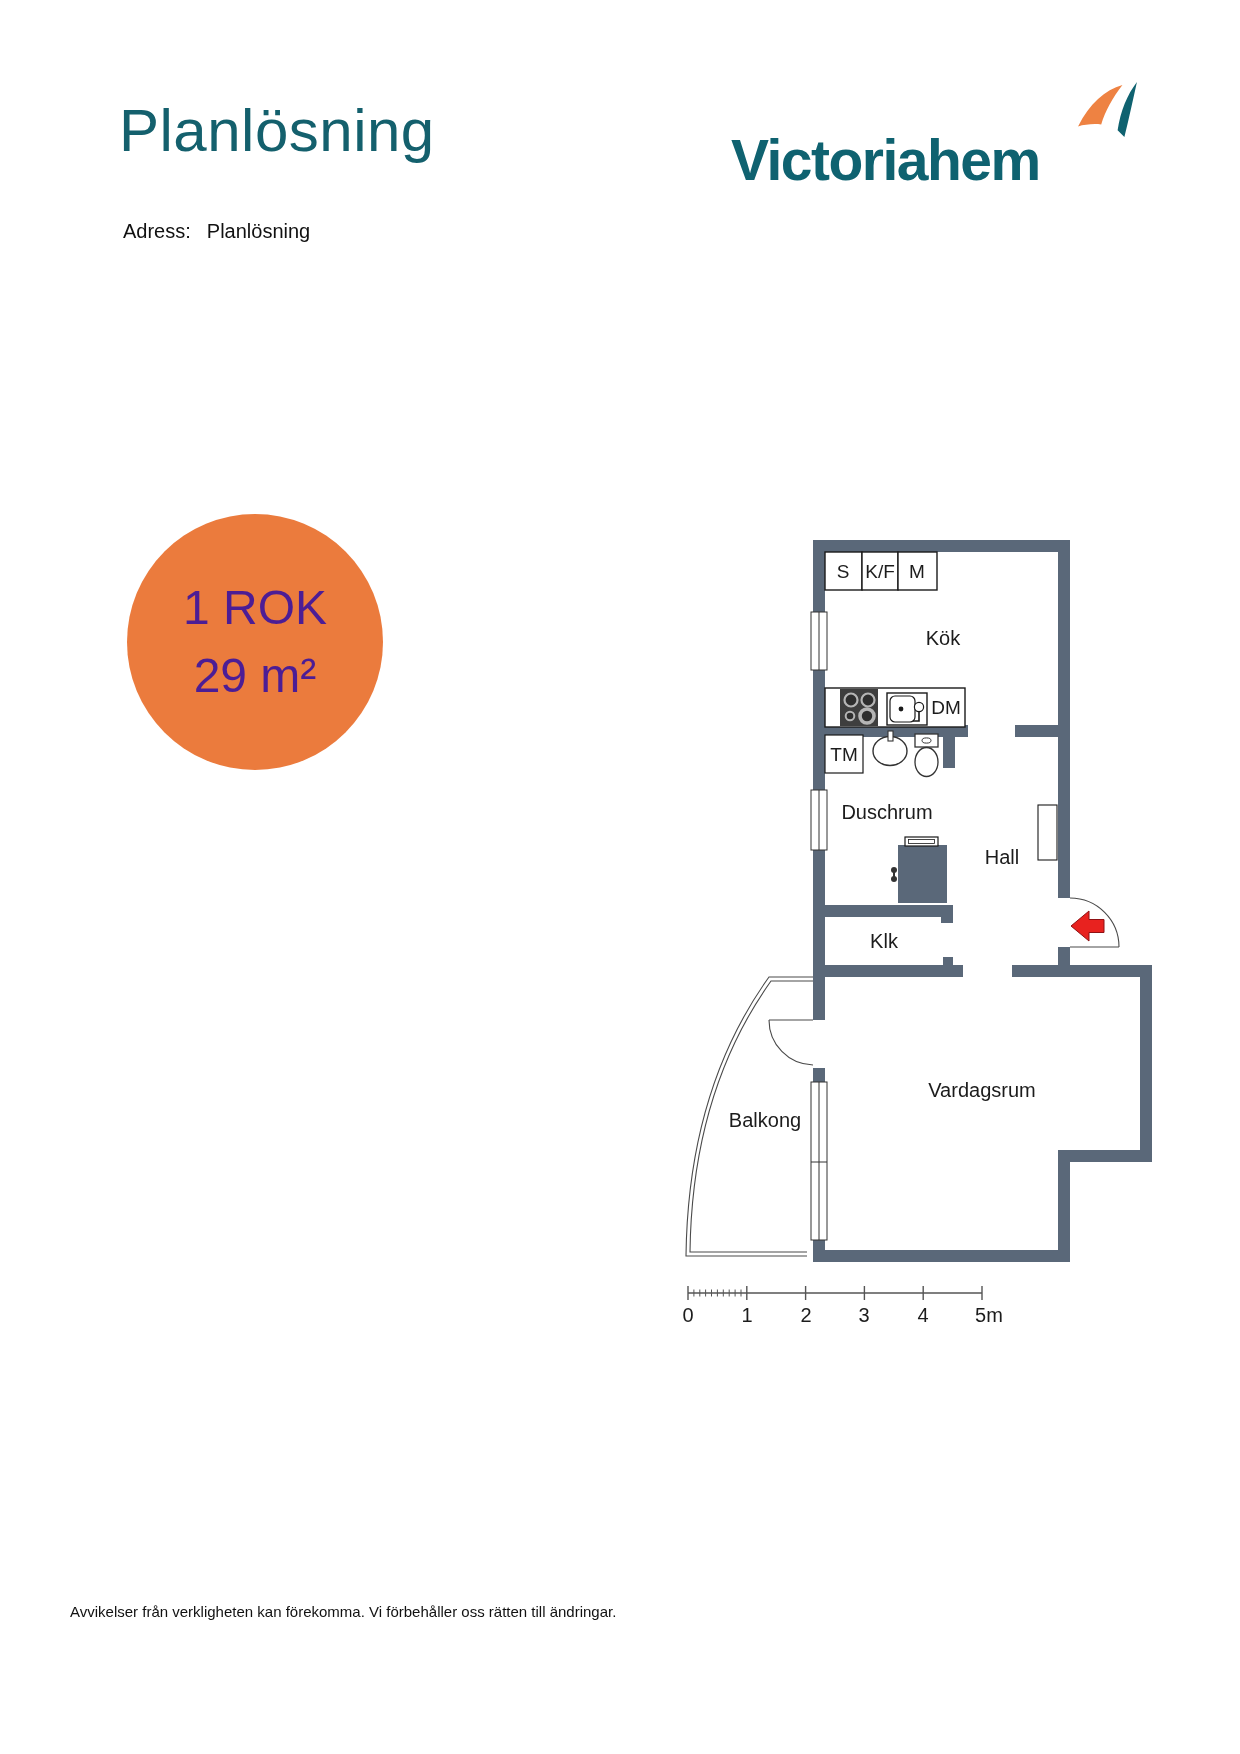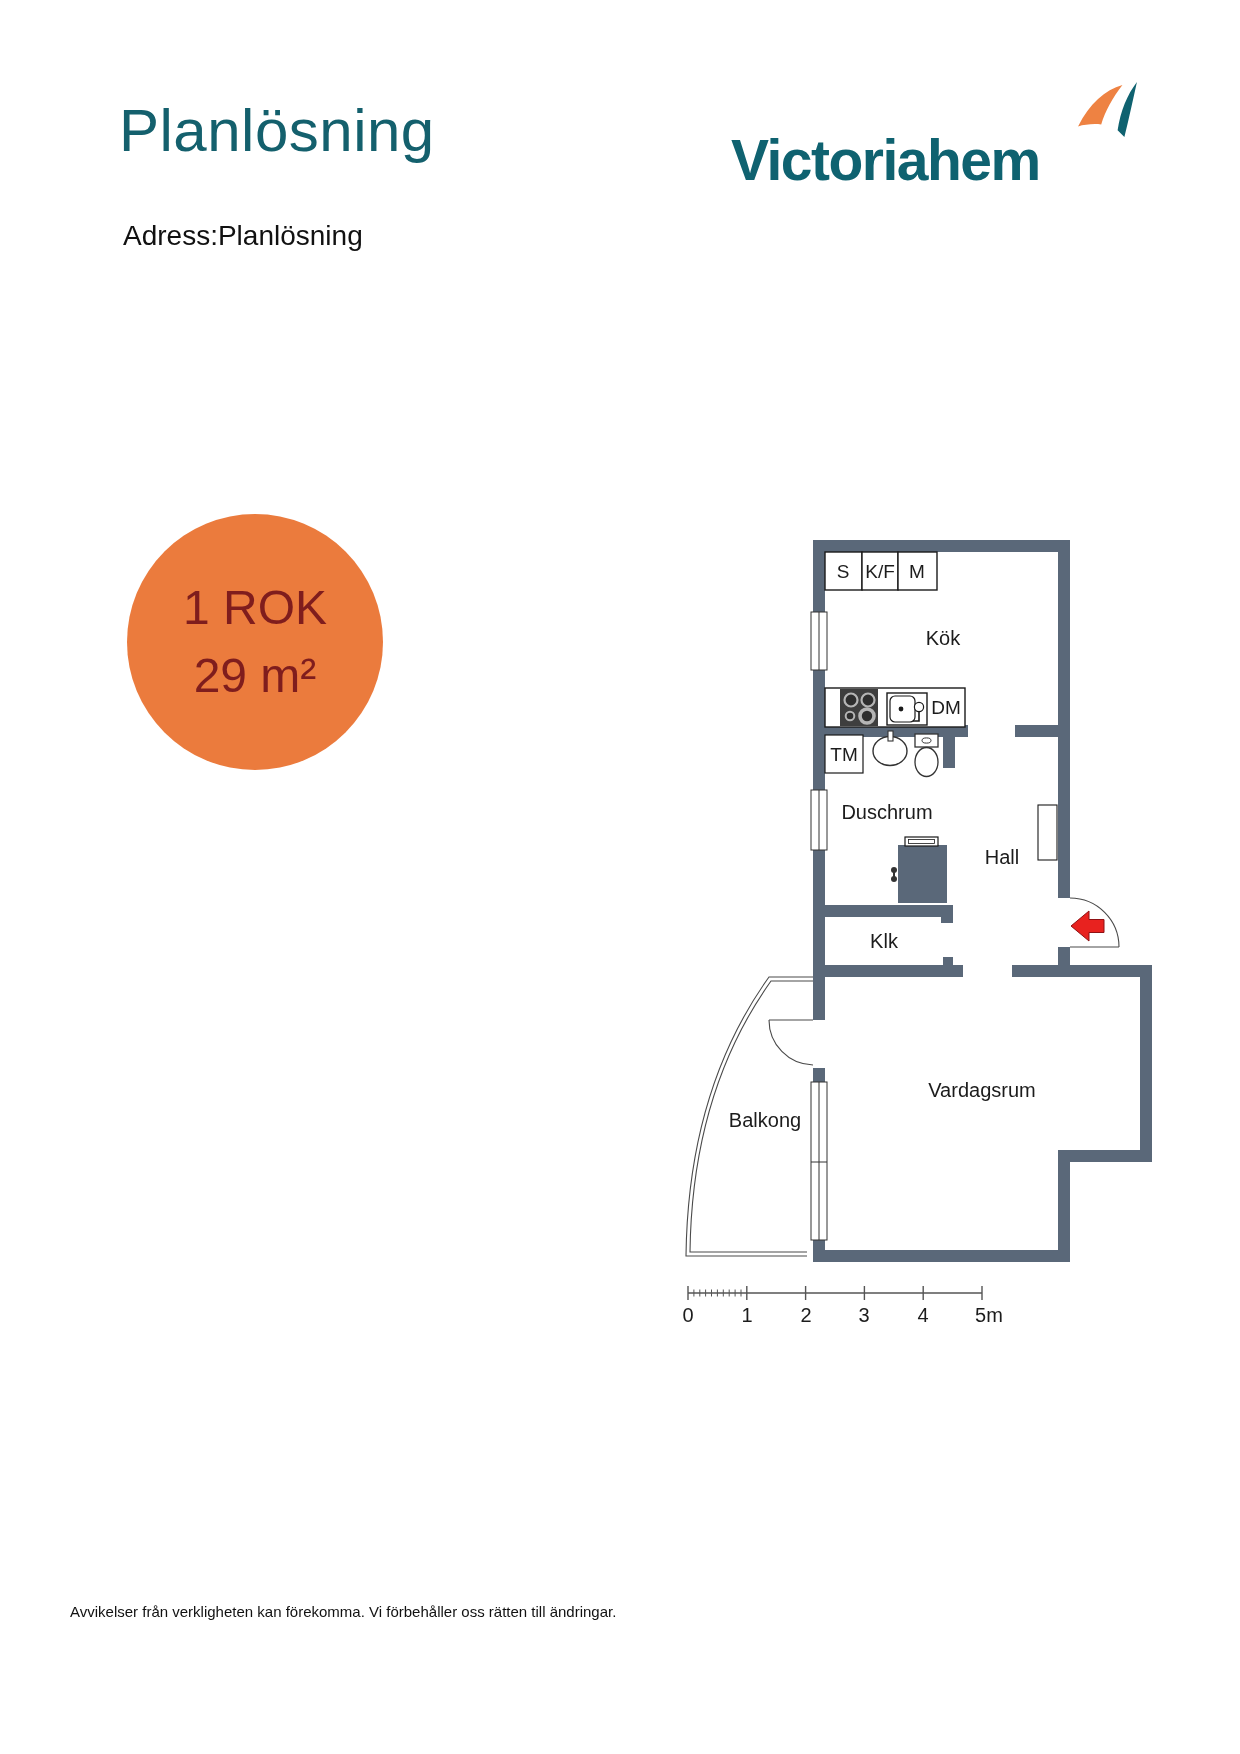--- a/index.html
+++ b/index.html
@@ -1,25 +1,25 @@
 <!DOCTYPE html>
 <html><head>
 <meta charset="utf-8">
 <style>
   html,body{margin:0;padding:0;}
   body{width:1240px;height:1754px;background:#ffffff;position:relative;
        font-family:"Liberation Sans",sans-serif;color:#1a1a1a;overflow:hidden;}
   .abs{position:absolute;}
   #page-title{left:119px;top:96px;font-size:60px;color:#14606d;letter-spacing:.5px;}
-  #address-row{left:123px;top:220px;font-size:28px;display:flex;gap:0;color:#111;}
+  #address-row{left:123px;top:220px;font-size:20px;display:flex;gap:16px;color:#111;}
   #logo-text{left:731px;top:112px;font-size:57px;font-weight:bold;color:#0f6270;letter-spacing:-1.5px;margin-top:15px;}
   #logo-mark{left:1076px;top:82px;}
   #area-badge{left:127px;top:514px;width:256px;height:256px;border-radius:50%;
       background:#eb7b3d;display:flex;flex-direction:column;align-items:center;
-      justify-content:center;gap:20px;color:#7f1d1d;}
+      justify-content:center;gap:20px;color:#4c1d95;}
   #area-badge .line{font-size:48px;line-height:1;}
   #footer-disclaimer{left:70px;top:1603px;font-size:15px;color:#111;}
   svg text{font-family:"Liberation Sans",sans-serif;fill:#1c1c1c;}
   .roomlabel{font-size:20px;}
   .boxlabel{font-size:19px;}
   .scalelabel{font-size:20px;}
 </style>
 </head>
 <body>
 

